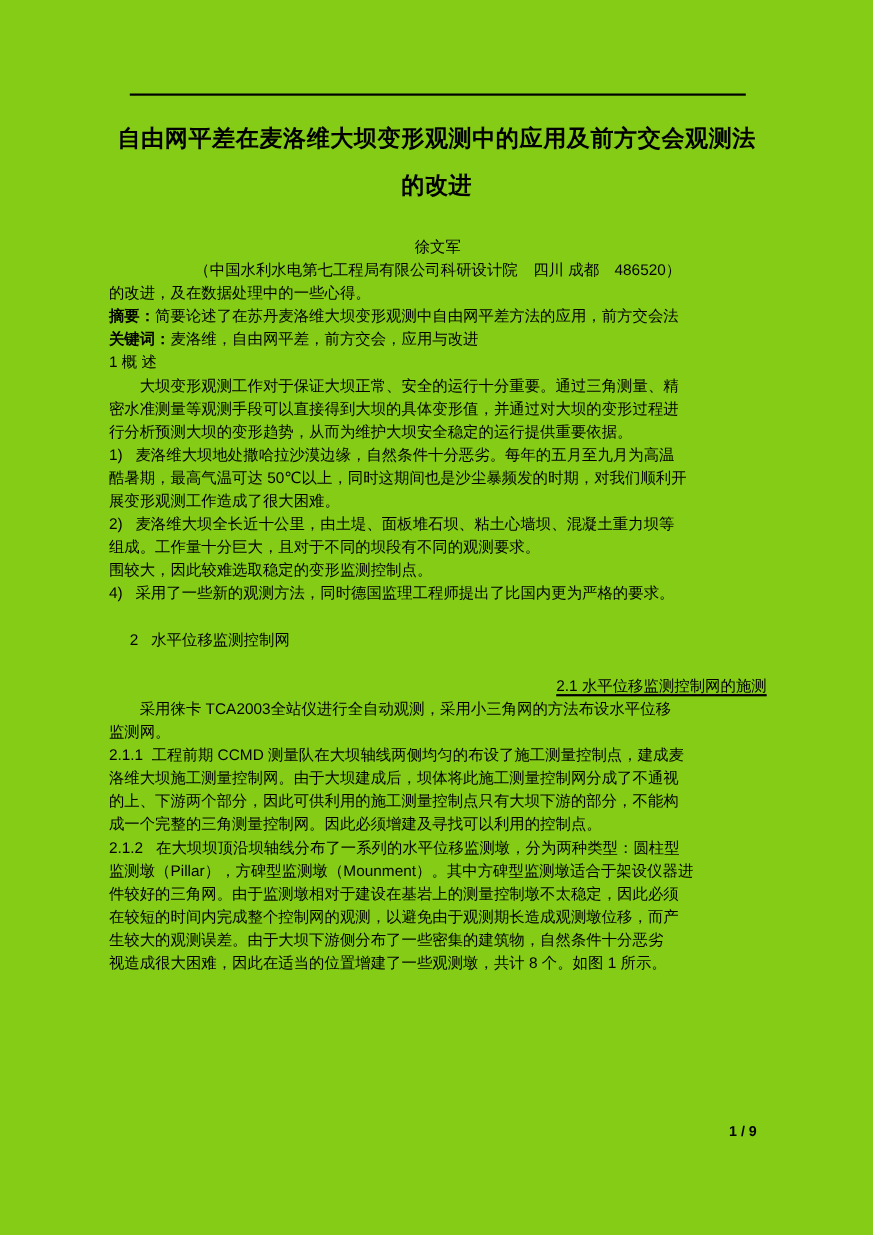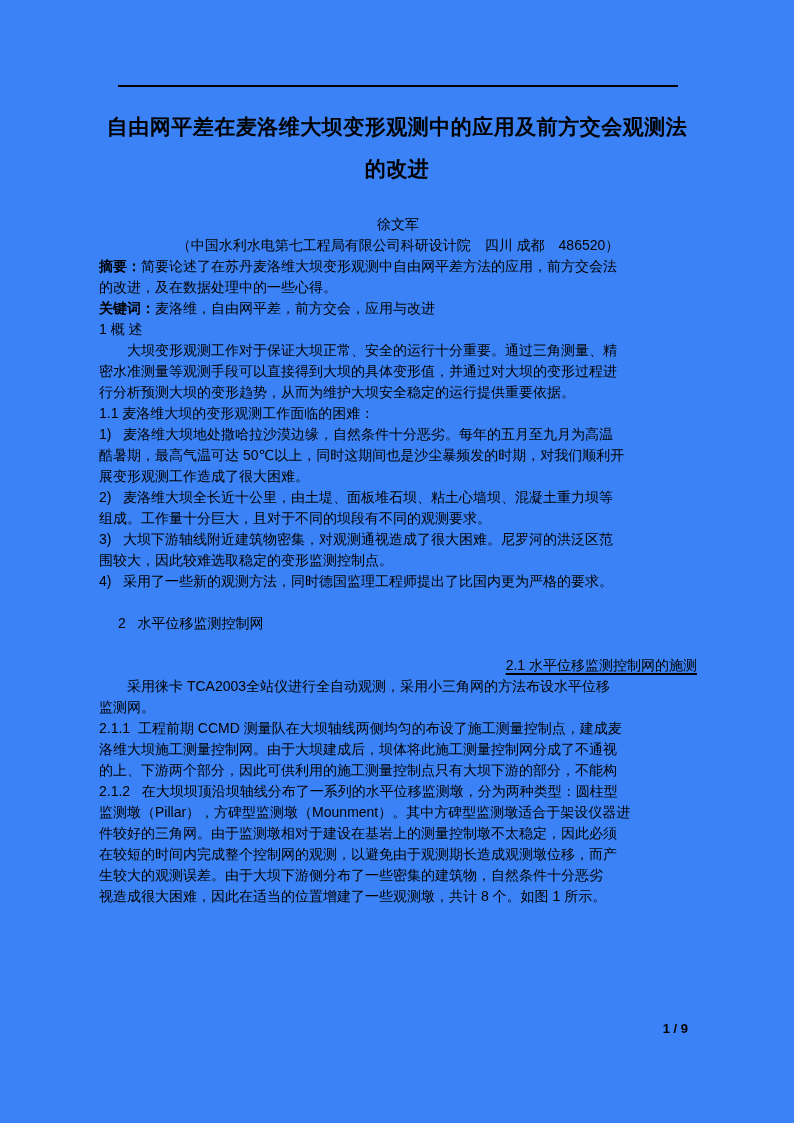--- a/index.html
+++ b/index.html
@@ -1,20 +1,20 @@
 <!DOCTYPE html>
 <html><head>
 <meta charset="utf-8">
 <style>
   html, body { margin: 0; padding: 0; background: #ffffff; }
   .page {
     position: relative;
     width: 794px;
     height: 1123px;
-    background: #3b82f6;
+    background: #84cc16;
     color: #000000;
     font-family: "Liberation Sans", "DejaVu Sans", sans-serif;
     overflow: hidden;
   }
   .header-rule {
     position: absolute;
     left: 118px;
     top: 85px;
     width: 560px;
     height: 2px;
@@ -62,43 +62,42 @@
   <div class="header-rule"></div>
 
   <div class="title-block">
     <div>自由网平差在麦洛维大坝变形观测中的应用及前方交会观测法</div>
     <div>的改进</div>
   </div>
 
   <div class="doc-body" id="doc-body">
       <div class="line center">徐文军</div>
       <div class="line center">（中国水利水电第七工程局有限公司科研设计院　四川 成都　486520）</div>
+      <div class="line">的改进，及在数据处理中的一些心得。</div>
       <div class="line"><b>摘要：</b>简要论述了在苏丹麦洛维大坝变形观测中自由网平差方法的应用，前方交会法</div>
-      <div class="line">的改进，及在数据处理中的一些心得。</div>
       <div class="line"><b>关键词：</b>麦洛维，自由网平差，前方交会，应用与改进</div>
       <div class="line bold">1 概 述</div>
       <div class="line indent">大坝变形观测工作对于保证大坝正常、安全的运行十分重要。通过三角测量、精</div>
       <div class="line">密水准测量等观测手段可以直接得到大坝的具体变形值，并通过对大坝的变形过程进</div>
       <div class="line">行分析预测大坝的变形趋势，从而为维护大坝安全稳定的运行提供重要依据。</div>
-      <div class="line">1.1 麦洛维大坝的变形观测工作面临的困难：</div>
       <div class="line">1)   麦洛维大坝地处撒哈拉沙漠边缘，自然条件十分恶劣。每年的五月至九月为高温</div>
       <div class="line">酷暑期，最高气温可达 50℃以上，同时这期间也是沙尘暴频发的时期，对我们顺利开</div>
       <div class="line">展变形观测工作造成了很大困难。</div>
       <div class="line">2)   麦洛维大坝全长近十公里，由土堤、面板堆石坝、粘土心墙坝、混凝土重力坝等</div>
       <div class="line">组成。工作量十分巨大，且对于不同的坝段有不同的观测要求。</div>
-      <div class="line">3)   大坝下游轴线附近建筑物密集，对观测通视造成了很大困难。尼罗河的洪泛区范</div>
       <div class="line">围较大，因此较难选取稳定的变形监测控制点。</div>
       <div class="line">4)   采用了一些新的观测方法，同时德国监理工程师提出了比国内更为严格的要求。</div>
       <div class="line bold indent-sm" style="margin-top: 21px;">2   水平位移监测控制网</div>
       <div class="line bold underline" style="margin-top: 21px; text-align: right;">2.1 水平位移监测控制网的施测</div>
       <div class="line indent">采用徕卡 TCA2003全站仪进行全自动观测，采用小三角网的方法布设水平位移</div>
       <div class="line">监测网。</div>
       <div class="line">2.1.1  工程前期 CCMD 测量队在大坝轴线两侧均匀的布设了施工测量控制点，建成麦</div>
       <div class="line">洛维大坝施工测量控制网。由于大坝建成后，坝体将此施工测量控制网分成了不通视</div>
       <div class="line">的上、下游两个部分，因此可供利用的施工测量控制点只有大坝下游的部分，不能构</div>
+      <div class="line">成一个完整的三角测量控制网。因此必须增建及寻找可以利用的控制点。</div>
       <div class="line">2.1.2   在大坝坝顶沿坝轴线分布了一系列的水平位移监测墩，分为两种类型：圆柱型</div>
       <div class="line">监测墩（Pillar），方碑型监测墩（Mounment）。其中方碑型监测墩适合于架设仪器进</div>
       <div class="line">件较好的三角网。由于监测墩相对于建设在基岩上的测量控制墩不太稳定，因此必须</div>
       <div class="line">在较短的时间内完成整个控制网的观测，以避免由于观测期长造成观测墩位移，而产</div>
       <div class="line">生较大的观测误差。由于大坝下游侧分布了一些密集的建筑物，自然条件十分恶劣</div>
       <div class="line">视造成很大困难，因此在适当的位置增建了一些观测墩，共计 8 个。如图 1 所示。</div>
     </div>
 
   <div class="page-number">1 / 9</div>
 

